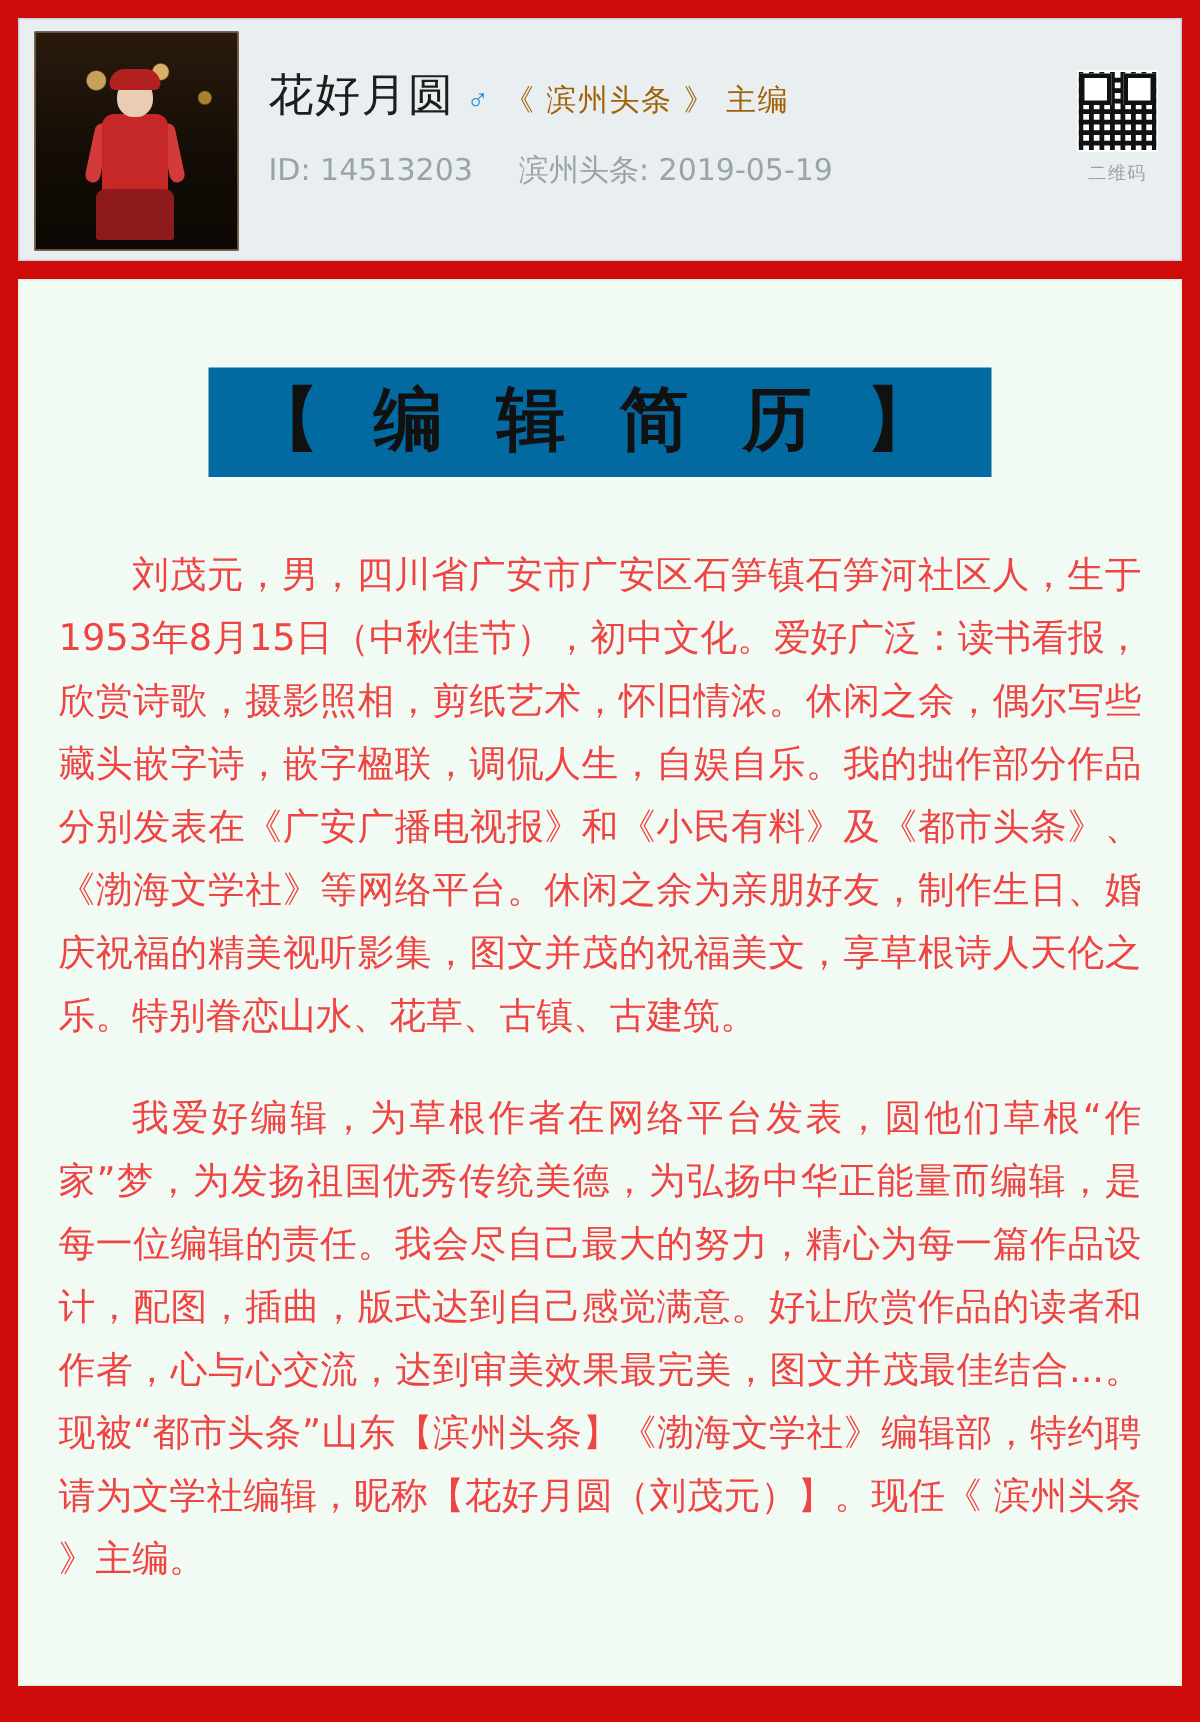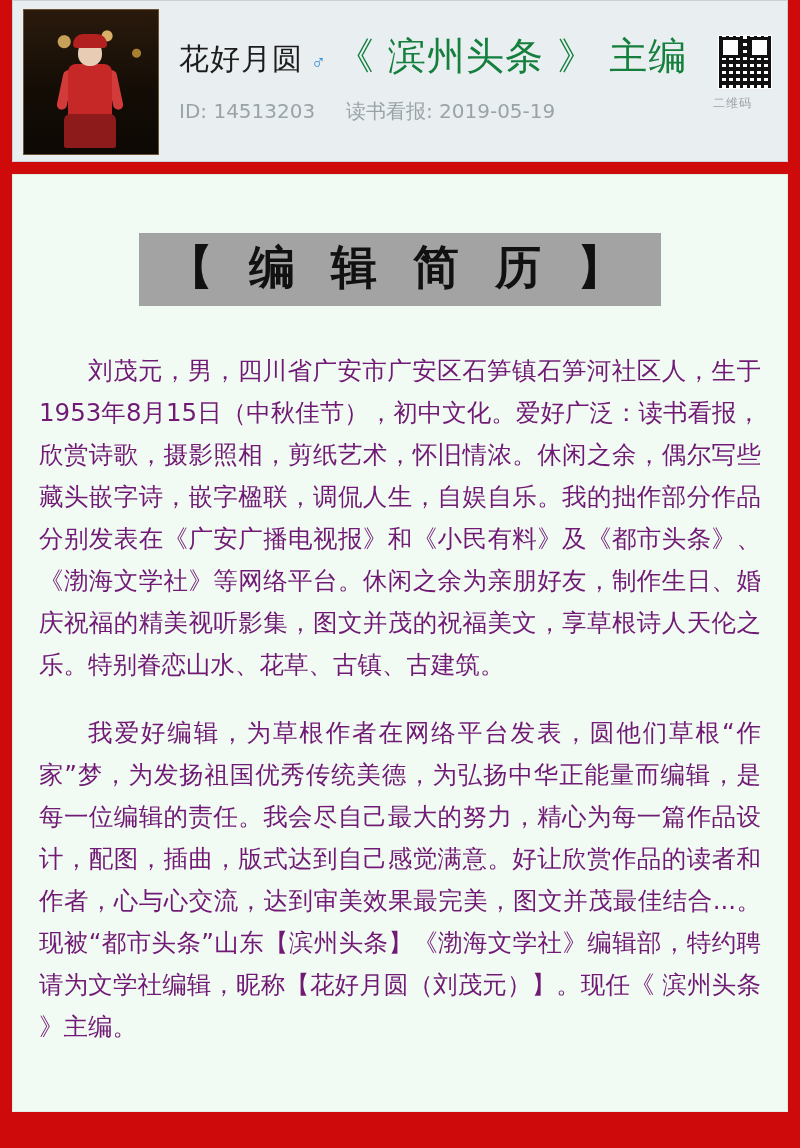--- a/index.html
+++ b/index.html
@@ -12,21 +12,21 @@
     background: #ffffff;
     font-family: "Liberation Sans", sans-serif;
     overflow: hidden;
   }
   .page {
     position: relative;
     width: 800px;
     height: 1148px;
     background: #cf0a0a;
     box-sizing: border-box;
-    padding: 0 12px 12px 12px;
+    padding: 12px 12px 12px 12px;
   }
   
   .profile-card {
     position: relative;
     height: 162px;
     background: #e9eef0;
     border: 1px solid #c9d2d6;
     box-sizing: border-box;
     display: flex;
     align-items: flex-start;
@@ -121,38 +121,39 @@
     letter-spacing: 1px;
     font-family: "DejaVu Sans", "Liberation Sans", sans-serif;
   }
   .gender-icon {
     display: inline-block;
     margin: 0 10px 0 8px;
     color: #2e8ad6;
     font-size: 20px;
   }
   .title-text {
-    font-size: 38px;
-    color: #15803d;
+    font-size: 20px;
+    color: #a16207;
     letter-spacing: 1px;
     font-family: "DejaVu Sans", "Liberation Sans", sans-serif;
   }
   .meta-line {
     margin-top: 16px;
     font-size: 20px;
     color: #9aa3a8;
     white-space: nowrap;
     font-family: "DejaVu Sans", "Liberation Sans", sans-serif;
   }
   .meta-line .meta-sep { display: inline-block; width: 18px; }
 
   .qr-wrap {
     flex: 0 0 auto;
     width: 64px;
     padding-top: 26px;
+    text-align: center;
   }
   .qr {
     width: 52px;
     height: 52px;
     margin: 0 auto;
     background-color: #ffffff;
     background-image:
       linear-gradient(90deg, #111 50%, transparent 50%),
       linear-gradient(0deg, #111 50%, transparent 50%);
     background-size: 7px 7px, 7px 7px;
@@ -186,33 +187,33 @@
     box-sizing: border-box;
     padding: 40px 26px 20px 26px;
     overflow: hidden;
   }
   .banner {
     text-align: center;
     margin: 18px 0 44px 0;
   }
   .banner-inner {
     display: inline-block;
-    background: #a3a3a3;
+    background: #0369a1;
     padding: 8px 28px 12px 28px;
   }
   .banner-text {
     font-size: 46px;
     font-weight: bold;
     color: #111111;
     letter-spacing: 10px;
     font-family: "DejaVu Sans", "Liberation Sans", sans-serif;
     line-height: 1.15;
   }
   .para {
-    color: #701a75;
+    color: #ef4444;
     font-size: 24.5px;
     line-height: 42px;
     text-align: justify;
     text-indent: 2em;
     margin: 0 0 26px 0;
     font-family: "DejaVu Sans", "Liberation Sans", sans-serif;
     letter-spacing: 0px;
   }
   .para:last-child { margin-bottom: 0; }
 </style>
@@ -238,21 +239,21 @@
     <div class="header-text">
       <div class="name-line">
         <span class="nickname">花好月圆</span>
         <span class="gender-icon">♂</span>
         <span class="title-text">《 滨州头条 》 主编</span>
       </div>
       <div class="meta-line">
         <span>ID:</span>
         <span>14513203</span>
         <span class="meta-sep"></span>
-        <span>读书看报:</span>
+        <span>滨州头条:</span>
         <span>2019-05-19</span>
       </div>
     </div>
 
     <div class="qr-wrap">
       <div class="qr"></div>
       <div class="qr-label">二维码</div>
     </div>
 
   </div>

